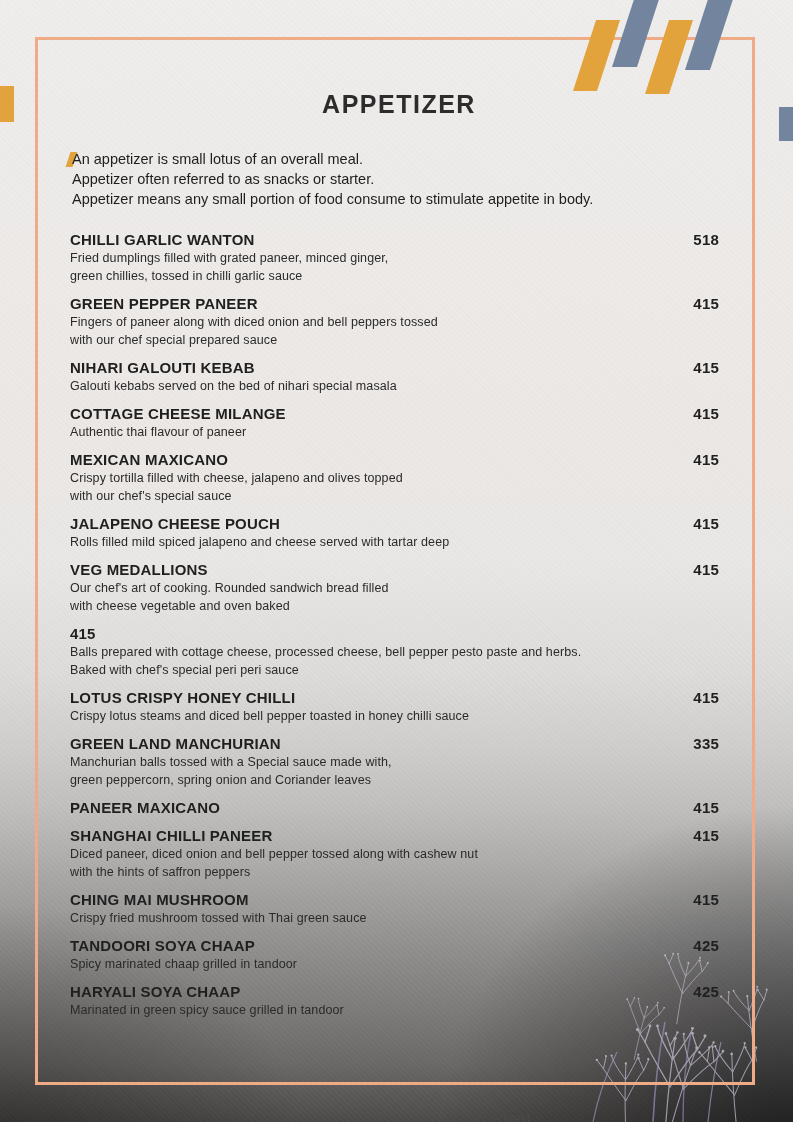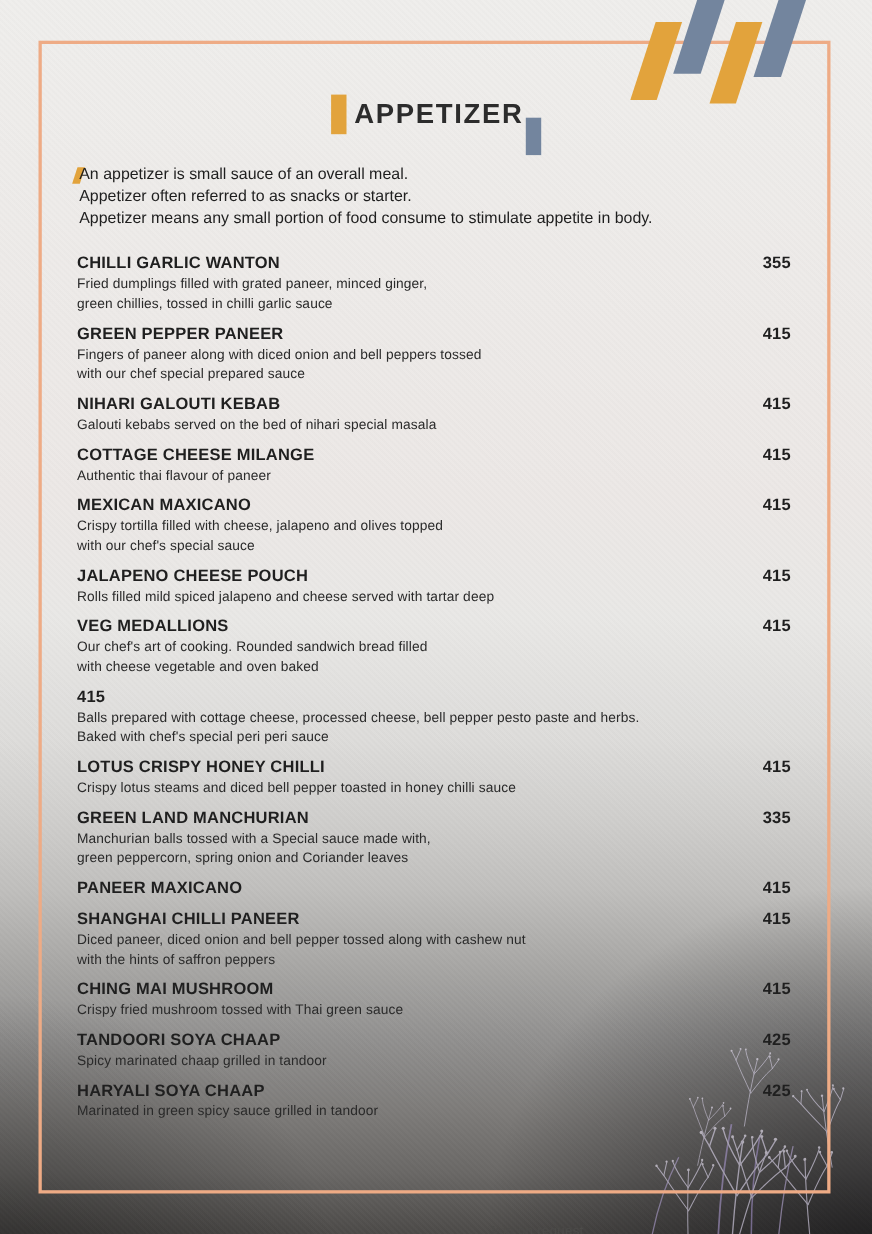--- a/index.html
+++ b/index.html
@@ -23,21 +23,21 @@
   .deco { position:absolute; transform:skewX(-18deg); transform-origin:bottom left; z-index:6; }
   .deco.gold { background:#e2a33c; }
   .deco.blue { background:#73859e; }
   .deco.g1 { left:573px; top:20px;  width:24px; height:71px; }
   .deco.b1 { left:612px; top:-7px;  width:25px; height:74px; }
   .deco.g2 { left:645px; top:20px;  width:24px; height:74px; }
   .deco.b2 { left:685px; top:-7px;  width:25px; height:77px; }
 
   .title-row {
     position:absolute; left:0; top:86px; width:100%;
-    display:flex; justify-content:center; align-items:flex-start; z-index:7;
+    display:flex; justify-content:space-between; align-items:flex-start; z-index:7;
   }
   .title-bar-gold { width:14px; height:36px; background:#e2a33c; margin-right:7px; }
   .title-text {
     margin:0; font-size:25px; font-weight:600; letter-spacing:1.5px;
     color:#2c2c2c; line-height:37px;
   }
   .title-bar-blue { width:14px; height:34px; background:#73859e; margin-top:21px; margin-left:2px; }
 
   .intro {
     position:absolute; left:72px; top:149px; z-index:7;
@@ -118,30 +118,30 @@
   <div class="deco blue b2"></div>
 
   <div class="title-row">
     <div class="title-bar-gold"></div>
     <h1 class="title-text">APPETIZER</h1>
     <div class="title-bar-blue"></div>
   </div>
 
   <div class="intro">
     <span class="intro-slash"></span>
-    <div>An appetizer is small sauce of an overall meal.</div>
+    <div>An appetizer is small lotus of an overall meal.</div>
     <div>Appetizer often referred to as snacks or starter.</div>
     <div>Appetizer means any small portion of food consume to stimulate appetite in body.</div>
   </div>
 
   <div class="menu-list">
       <div class="item">
         <div class="item-head">
           <span class="item-name">CHILLI GARLIC WANTON</span>
-          <span class="item-price">355</span>
+          <span class="item-price">518</span>
         </div>
         <div class="item-desc">Fried dumplings filled with grated paneer, minced ginger,
 green chillies, tossed in chilli garlic sauce</div>
       </div>
       <div class="item">
         <div class="item-head">
           <span class="item-name">GREEN PEPPER PANEER</span>
           <span class="item-price">415</span>
         </div>
         <div class="item-desc">Fingers of paneer along with diced onion and bell peppers tossed

